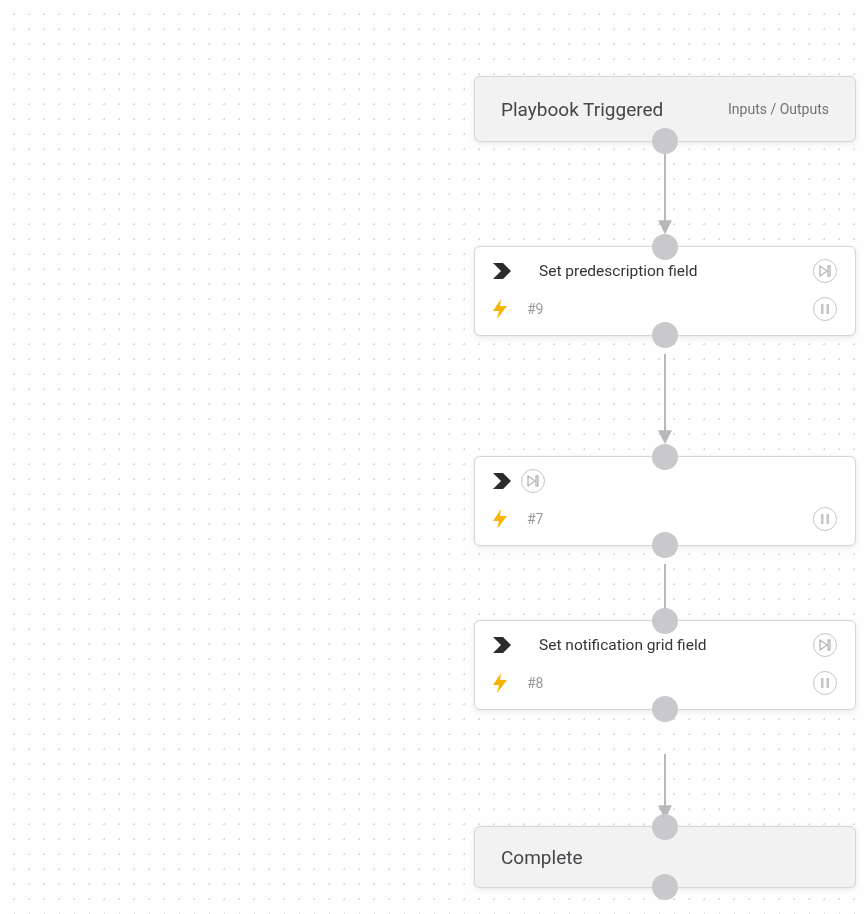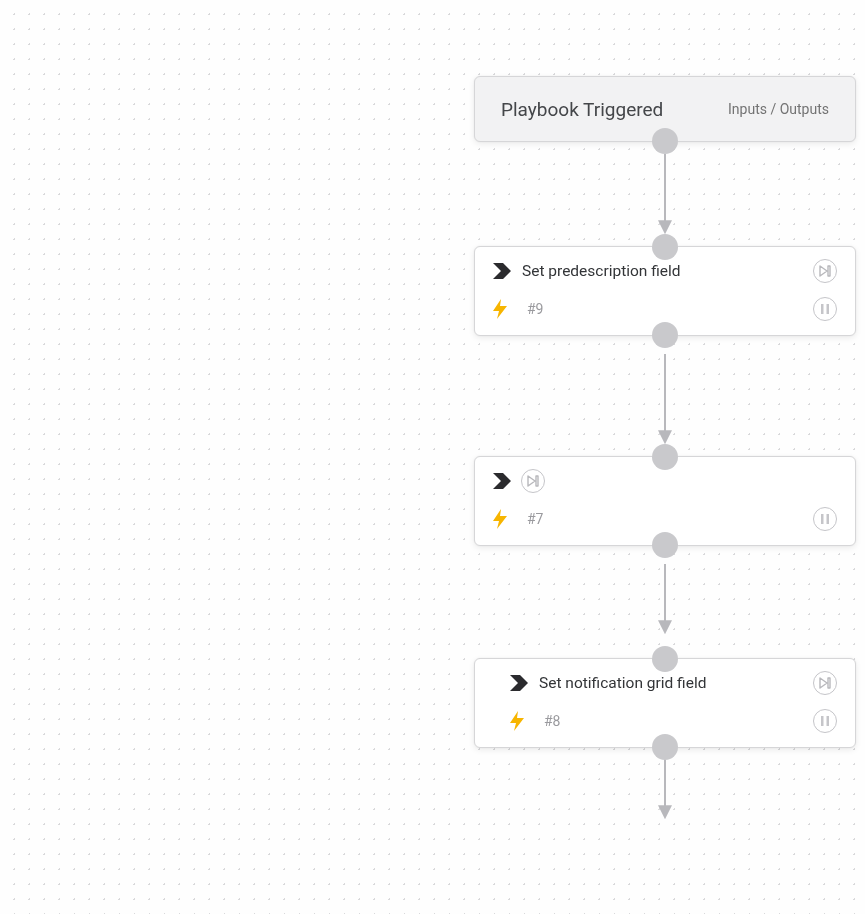--- a/index.html
+++ b/index.html
@@ -66,21 +66,21 @@
   .type-icon {
     width: 22px;
     display: flex;
     align-items: center;
     justify-content: flex-start;
   }
   .step-label {
     flex: 1;
     font-size: 15.5px;
     color: #333538;
-    margin-left: 7px;
+    margin-left: 24px;
   }
   .step-sub {
     flex: 1;
     font-size: 14px;
     color: #9a9a9e;
     margin-left: 12px;
   }
   .bolt {
     color: #f7b500;
     font-size: 18px;
@@ -197,21 +197,21 @@
       <span class="step-sub">#7</span>
       <span class="ctrl-btn">
         <svg width="10" height="10" viewBox="0 0 10 10">
             <path d="M1 0 H3.5 V10 H1 Z M6.5 0 H9 V10 H6.5 Z" fill="#c5c5c9"></path>
           </svg>
       </span>
     </div>
     <div class="port bottom"></div>
   </div>
 
-  <div class="node" style="left:474px; top:658px;padding-left:17px;">
+  <div class="node" style="left:474px; top:620px;">
     <div class="port top"></div>
     <div class="step-row1">
       <span class="type-icon">
         <svg width="18" height="16" viewBox="0 0 18 16">
             <path d="M0 0 H10 L18 8 L10 16 H0 L8 8 Z" fill="#2b2b2e"></path>
           </svg>
       </span>
       <span class="step-label">Set notification grid field</span>
       <span class="ctrl-btn">
         <svg width="12" height="12" viewBox="0 0 12 12">
@@ -228,14 +228,21 @@
       <span class="step-sub">#8</span>
       <span class="ctrl-btn">
         <svg width="10" height="10" viewBox="0 0 10 10">
             <path d="M1 0 H3.5 V10 H1 Z M6.5 0 H9 V10 H6.5 Z" fill="#c5c5c9"></path>
           </svg>
       </span>
     </div>
     <div class="port bottom"></div>
   </div>
 
+  <div class="node grey" style="left:474px; top:826px;">
+    <div class="port top"></div>
+    <div class="node-header simple" style="height:60px;">
+      <span class="title-big">Complete</span>
+    </div>
+    <div class="port bottom"></div>
+  </div>
 
 </div>
 
 </body></html>

